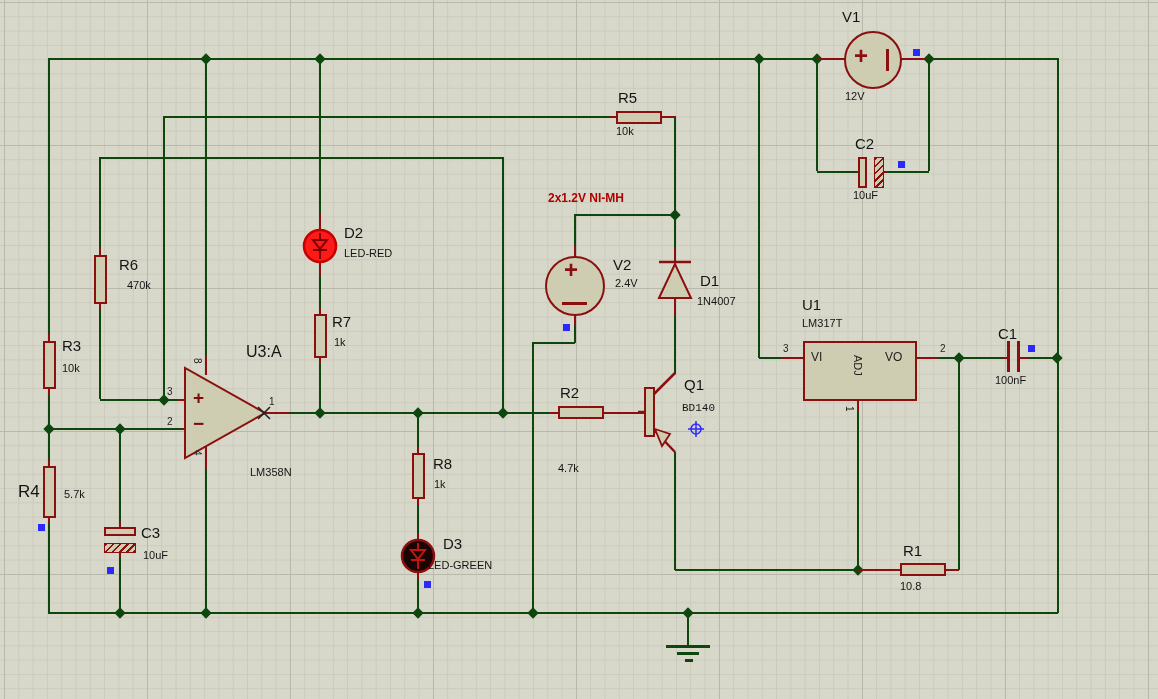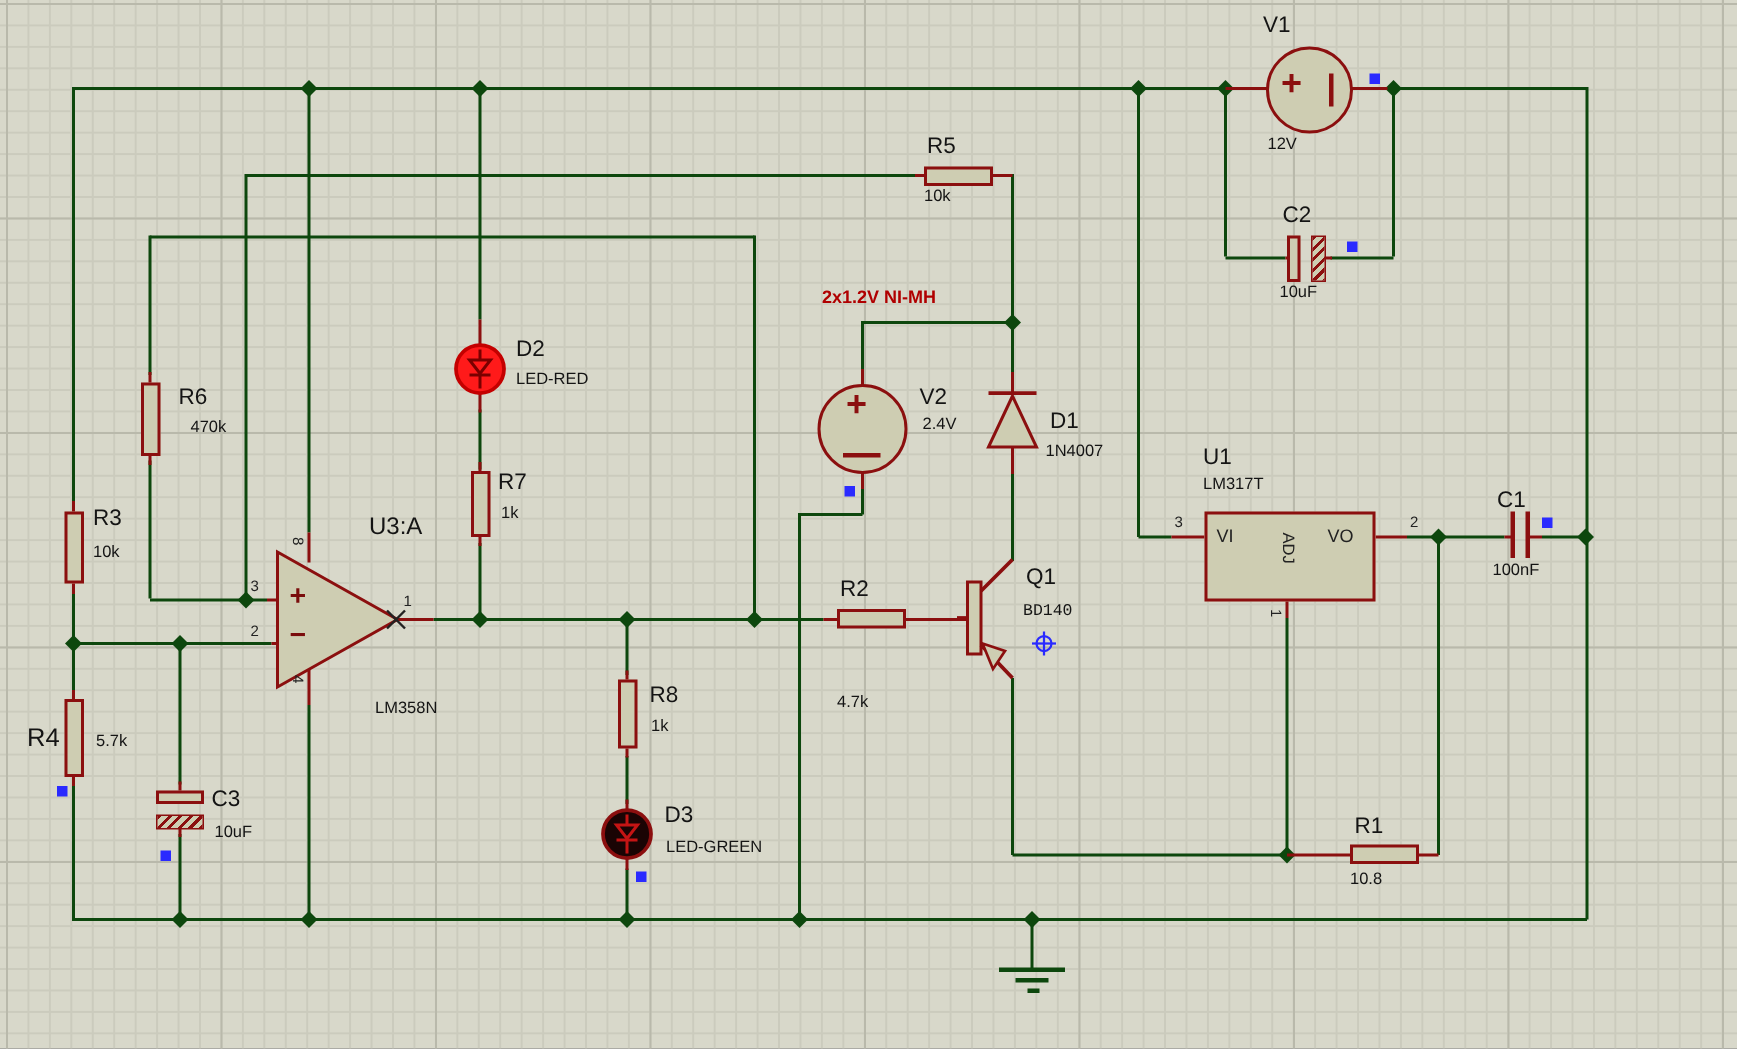--- a/index.html
+++ b/index.html
@@ -347,17 +347,17 @@
     <div class="lv" style="left:417px;top:533px;height:8px;"></div>
     <div class="lv" style="left:417px;top:572px;height:8px;"></div>
     <svg class="sym" style="left:400px;top:538px;" width="36" height="36">
       <circle cx="18" cy="18" r="16" fill="#1a0404" stroke="#8b0f0f" stroke-width="2.5"></circle>
       <line x1="18" y1="5" x2="18" y2="12" stroke="#c41414" stroke-width="2"></line>
       <polygon points="11,12 25,12 18,21" fill="none" stroke="#c41414" stroke-width="2"></polygon>
       <line x1="11" y1="22" x2="25" y2="22" stroke="#c41414" stroke-width="2"></line>
       <line x1="18" y1="22" x2="18" y2="31" stroke="#c41414" stroke-width="2"></line>
     </svg>
     <span class="ref" style="left:443px;top:535px;">D3</span>
-    <span class="val" style="left:444px;top:559px;">LED-GREEN</span>
+    <span class="val" style="left:428px;top:559px;">LED-GREEN</span>
     <div class="blue" style="left:424px;top:581px;"></div>
   </div>
 
 </div>
 
 </body></html>

